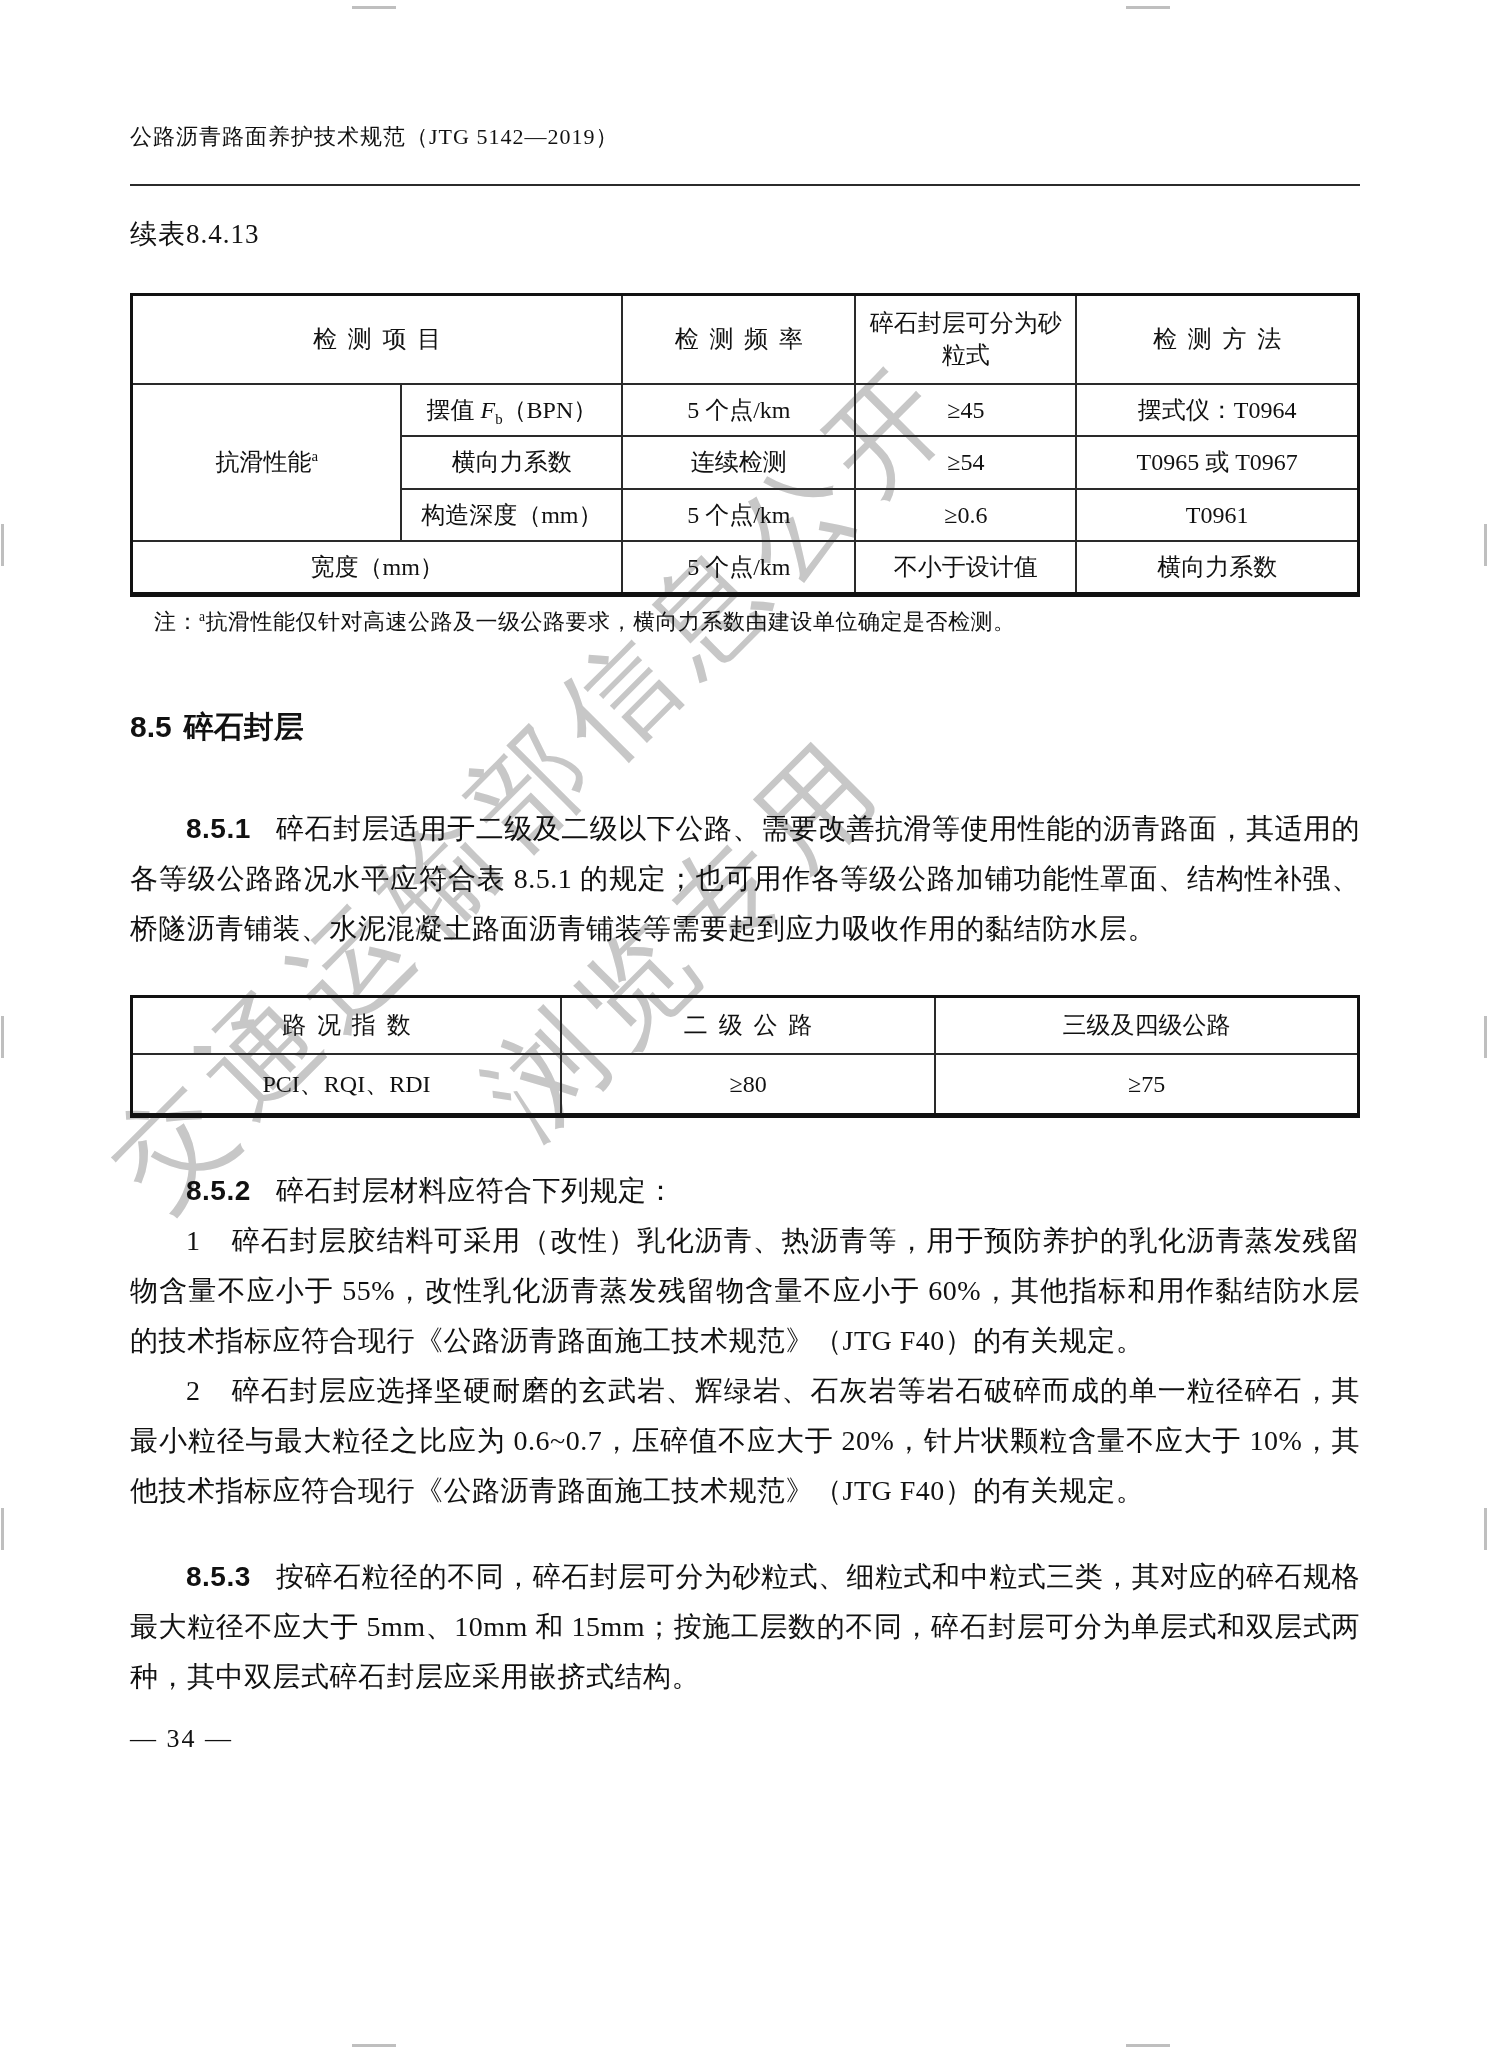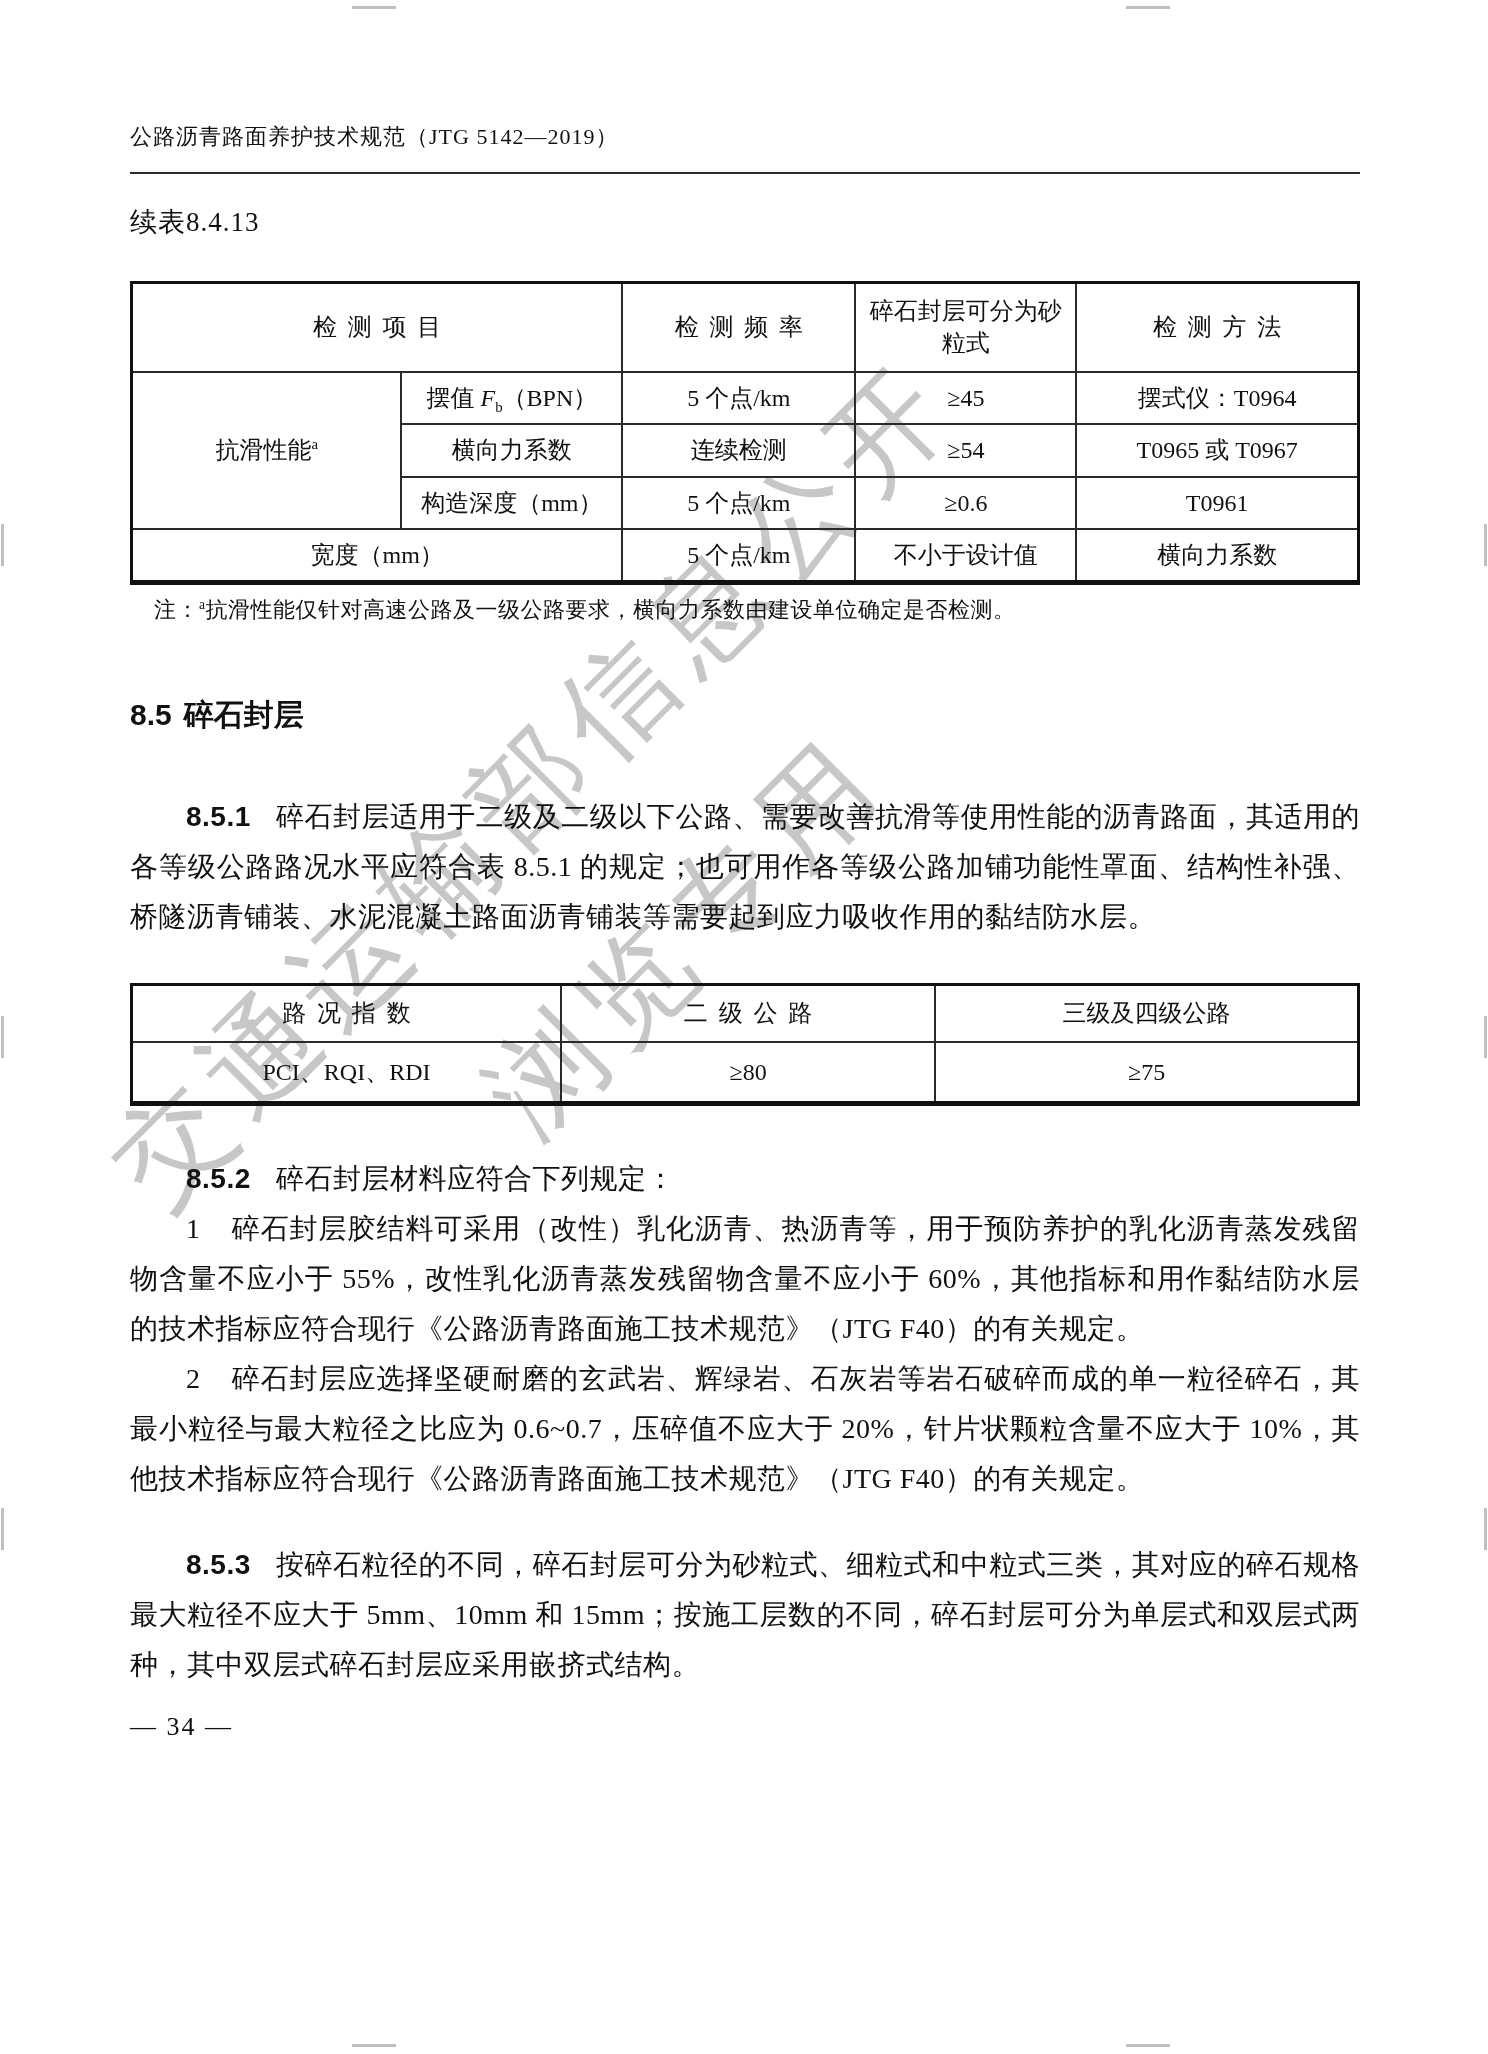--- a/index.html
+++ b/index.html
@@ -14,21 +14,21 @@
   }
   .content{
     position:relative;
     z-index:1;
     padding:122px 128px 0 130px;
   }
   
   .running-header{
     font-size:22px;
     letter-spacing:1px;
-    padding-bottom:20px;
+    padding-bottom:32px;
     border-bottom:2px solid #2b2b2b;
   }
   
   .tbl-caption{
     font-size:27px;
     margin-top:30px;
     margin-bottom:10px;
     letter-spacing:1px;
   }
   .tbl-caption.bold{

